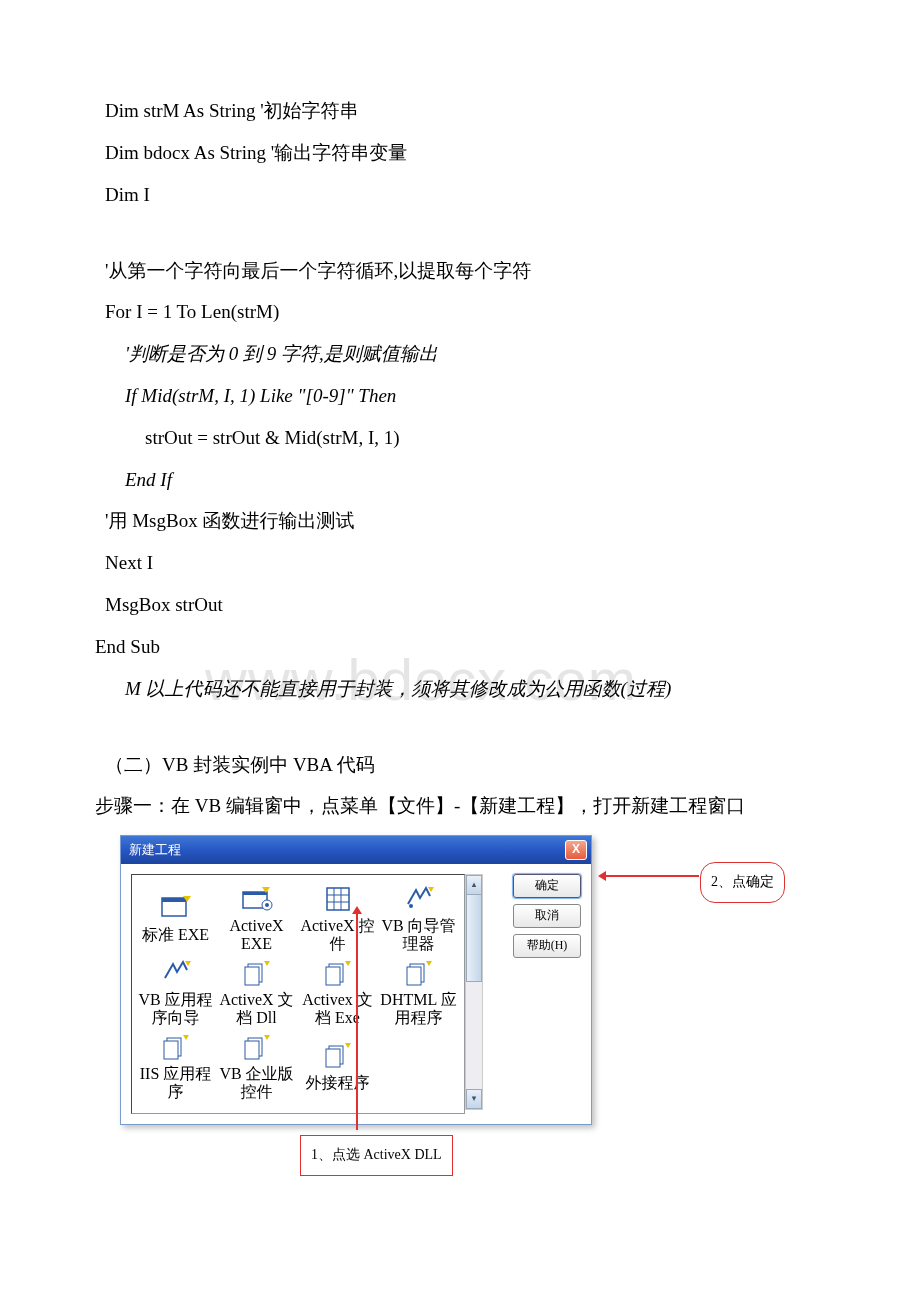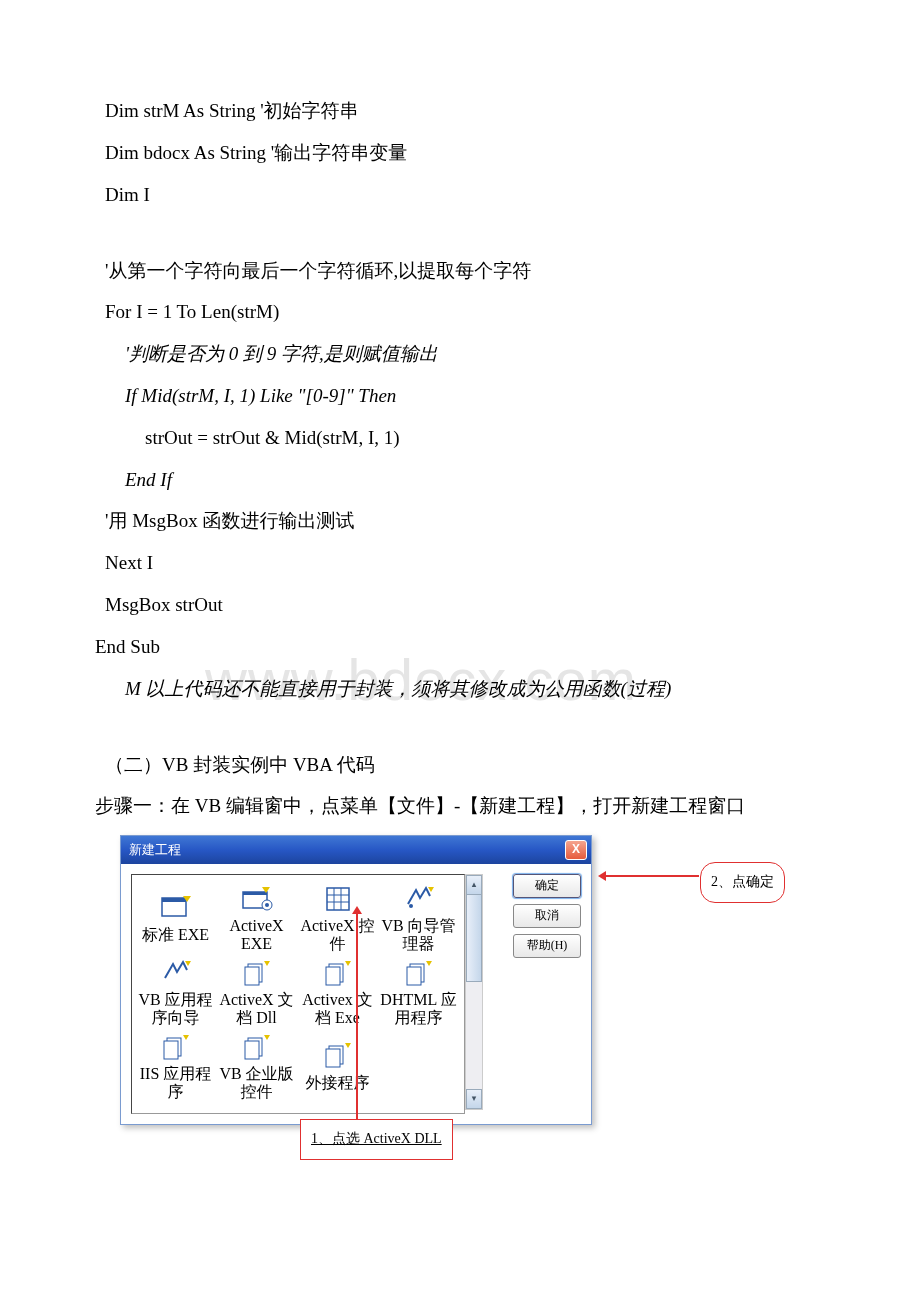--- a/index.html
+++ b/index.html
@@ -181,23 +181,22 @@
     font-size: 14px;
     font-family: "SimSun", serif;
     background: #fff;
   }
   .callout2 {
     top: 27px;
     left: 580px;
     border-radius: 15px;
   }
   .callout1 {
-    top: 284px;
+    top: 300px;
     left: 180px;
-    text-decoration: underline;
   }
   .arrow-line {
     position: absolute;
     background: #e03030;
   }
   .arrow-h {
     top: 40px;
     left: 483px;
     width: 96px;
     height: 2px;

